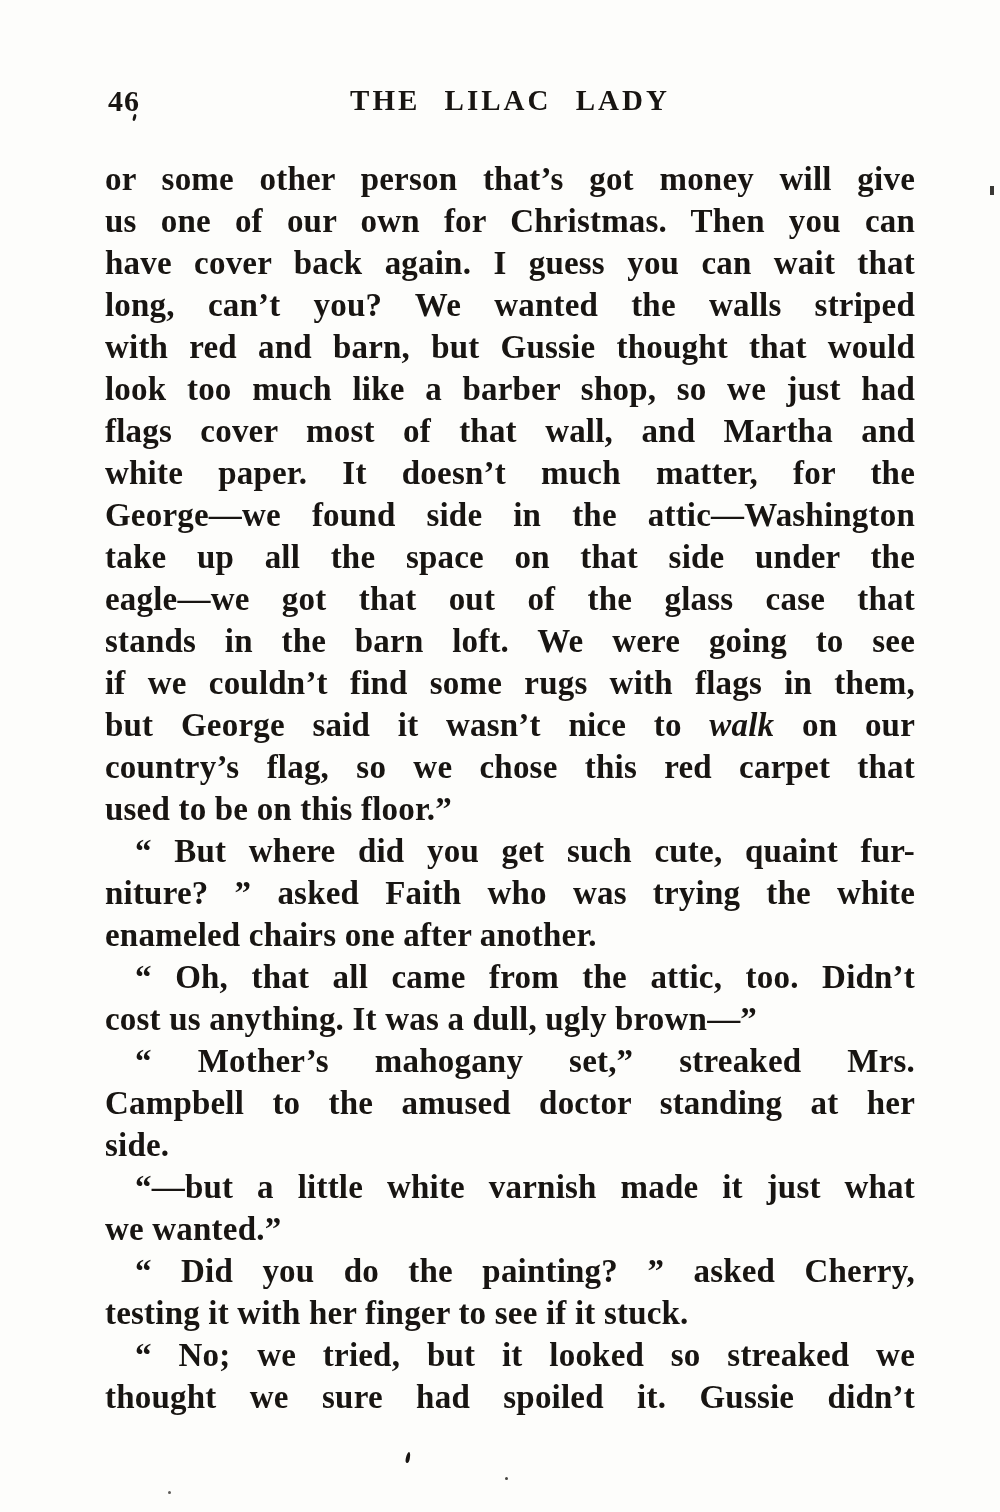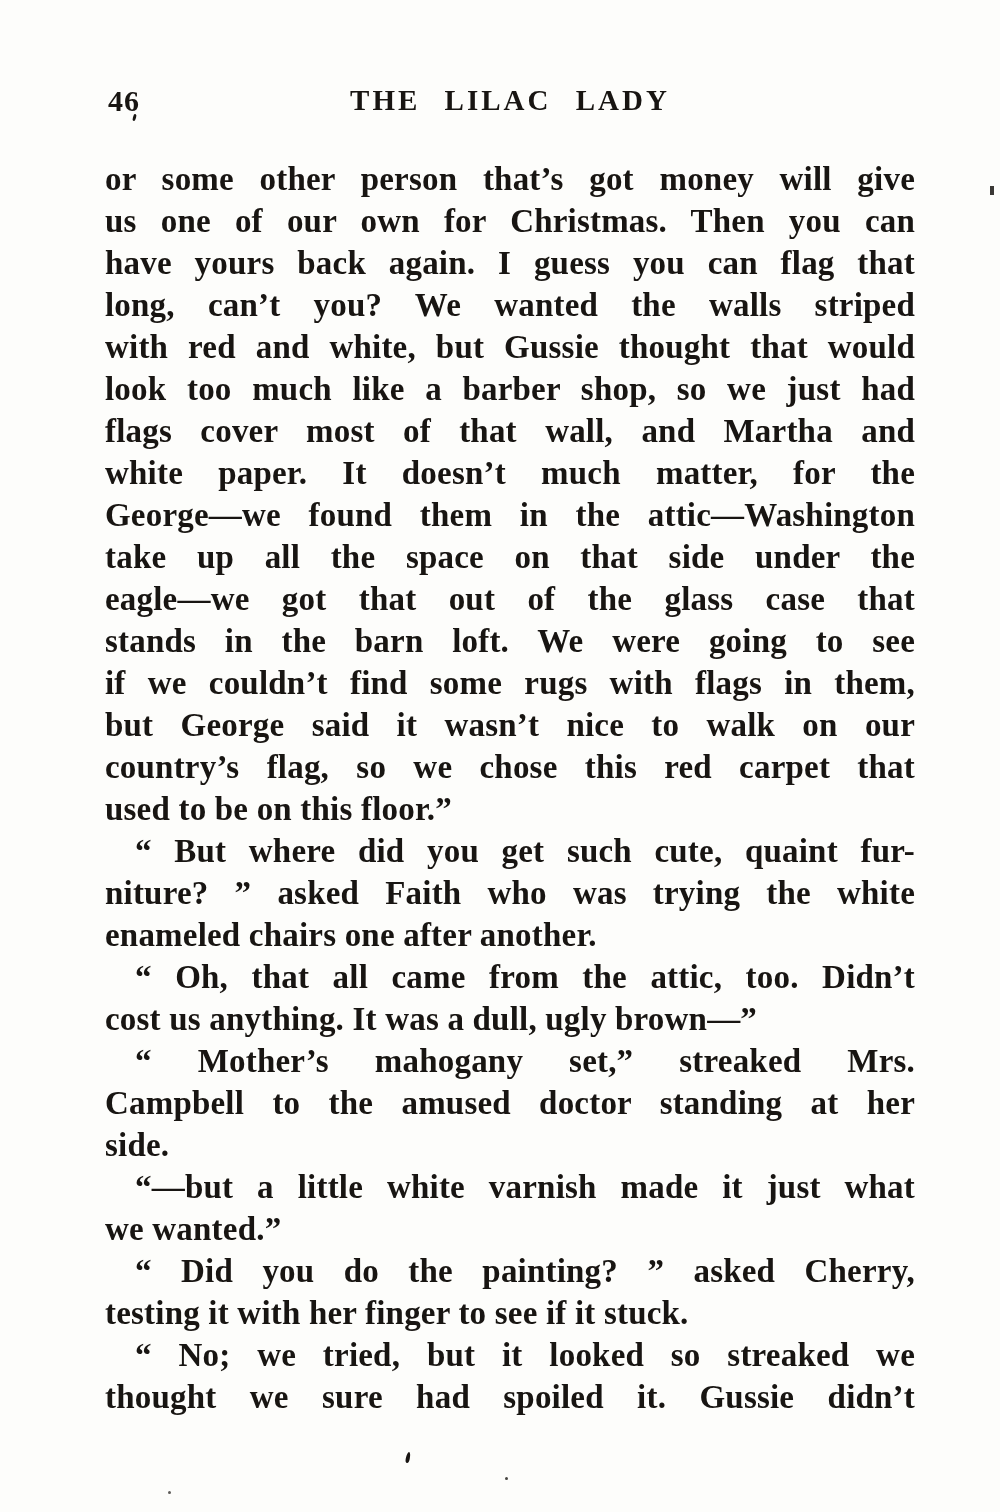--- a/index.html
+++ b/index.html
@@ -27,21 +27,21 @@
     letter-spacing:3px;word-spacing:14px;
   }
   .body{
     position:absolute;left:105px;top:158px;width:810px;
     font-size:33px;font-weight:bold;line-height:42px;
     letter-spacing:0.2px;
   }
   .line{white-space:normal;}
   .line.just{text-align:justify;text-align-last:justify;}
   .line.indent{text-indent:30px;}
-  .it{}
+  .it{font-style:italic;}
   .speck{position:absolute;background:var(--ink);}
   .speck-comma{
     left:406px;top:1452px;width:4px;height:11px;
     border-radius:50% 50% 50% 50%/60% 60% 40% 40%;
     transform:rotate(12deg);
   }
   .speck-edge{left:990px;top:186px;width:4px;height:9px;opacity:.85;}
   .speck-under-num{left:133px;top:114px;width:3px;height:7px;border-radius:40%;transform:rotate(15deg);}
   .speck-dot1{left:505px;top:1477px;width:3px;height:3px;border-radius:50%;opacity:.8;}
   .speck-dot2{left:168px;top:1491px;width:3px;height:3px;border-radius:50%;opacity:.7;}
@@ -51,27 +51,27 @@
 
 <div class="page">
   <div class="header">
     <span class="pagenum">46</span>
     <span class="title">THE LILAC LADY</span>
   </div>
 
   <div class="body">
       <div class="line just"><span>or some other person that’s got money will give</span></div>
       <div class="line just"><span>us one of our own for Christmas.  Then you can</span></div>
-      <div class="line just"><span>have yours back again.  I guess you can flag that</span></div>
+      <div class="line just"><span>have cover back again.  I guess you can wait that</span></div>
       <div class="line just"><span>long, can’t you?  We wanted the walls striped</span></div>
-      <div class="line just"><span>with red and white, but Gussie thought that would</span></div>
+      <div class="line just"><span>with red and barn, but Gussie thought that would</span></div>
       <div class="line just"><span>look too much like a barber shop, so we just had</span></div>
       <div class="line just"><span>flags cover most of that wall, and Martha and</span></div>
       <div class="line just"><span>white paper.  It doesn’t much matter, for the</span></div>
-      <div class="line just"><span>George—we found them in the attic—Washington</span></div>
+      <div class="line just"><span>George—we found side in the attic—Washington</span></div>
       <div class="line just"><span>take up all the space on that side under the</span></div>
       <div class="line just"><span>eagle—we got that out of the glass case that</span></div>
       <div class="line just"><span>stands in the barn loft.  We were going to see</span></div>
       <div class="line just"><span>if we couldn’t find some rugs with flags in them,</span></div>
       <div class="line just"><span>but George said it wasn’t nice to </span><span class="it">walk</span><span> on our</span></div>
       <div class="line just"><span>country’s flag, so we chose this red carpet that</span></div>
       <div class="line"><span>used to be on this floor.”</span></div>
       <div class="line just indent"><span>“ But where did you get such cute, quaint fur-</span></div>
       <div class="line just"><span>niture? ” asked Faith who was trying the white</span></div>
       <div class="line"><span>enameled chairs one after another.</span></div>

